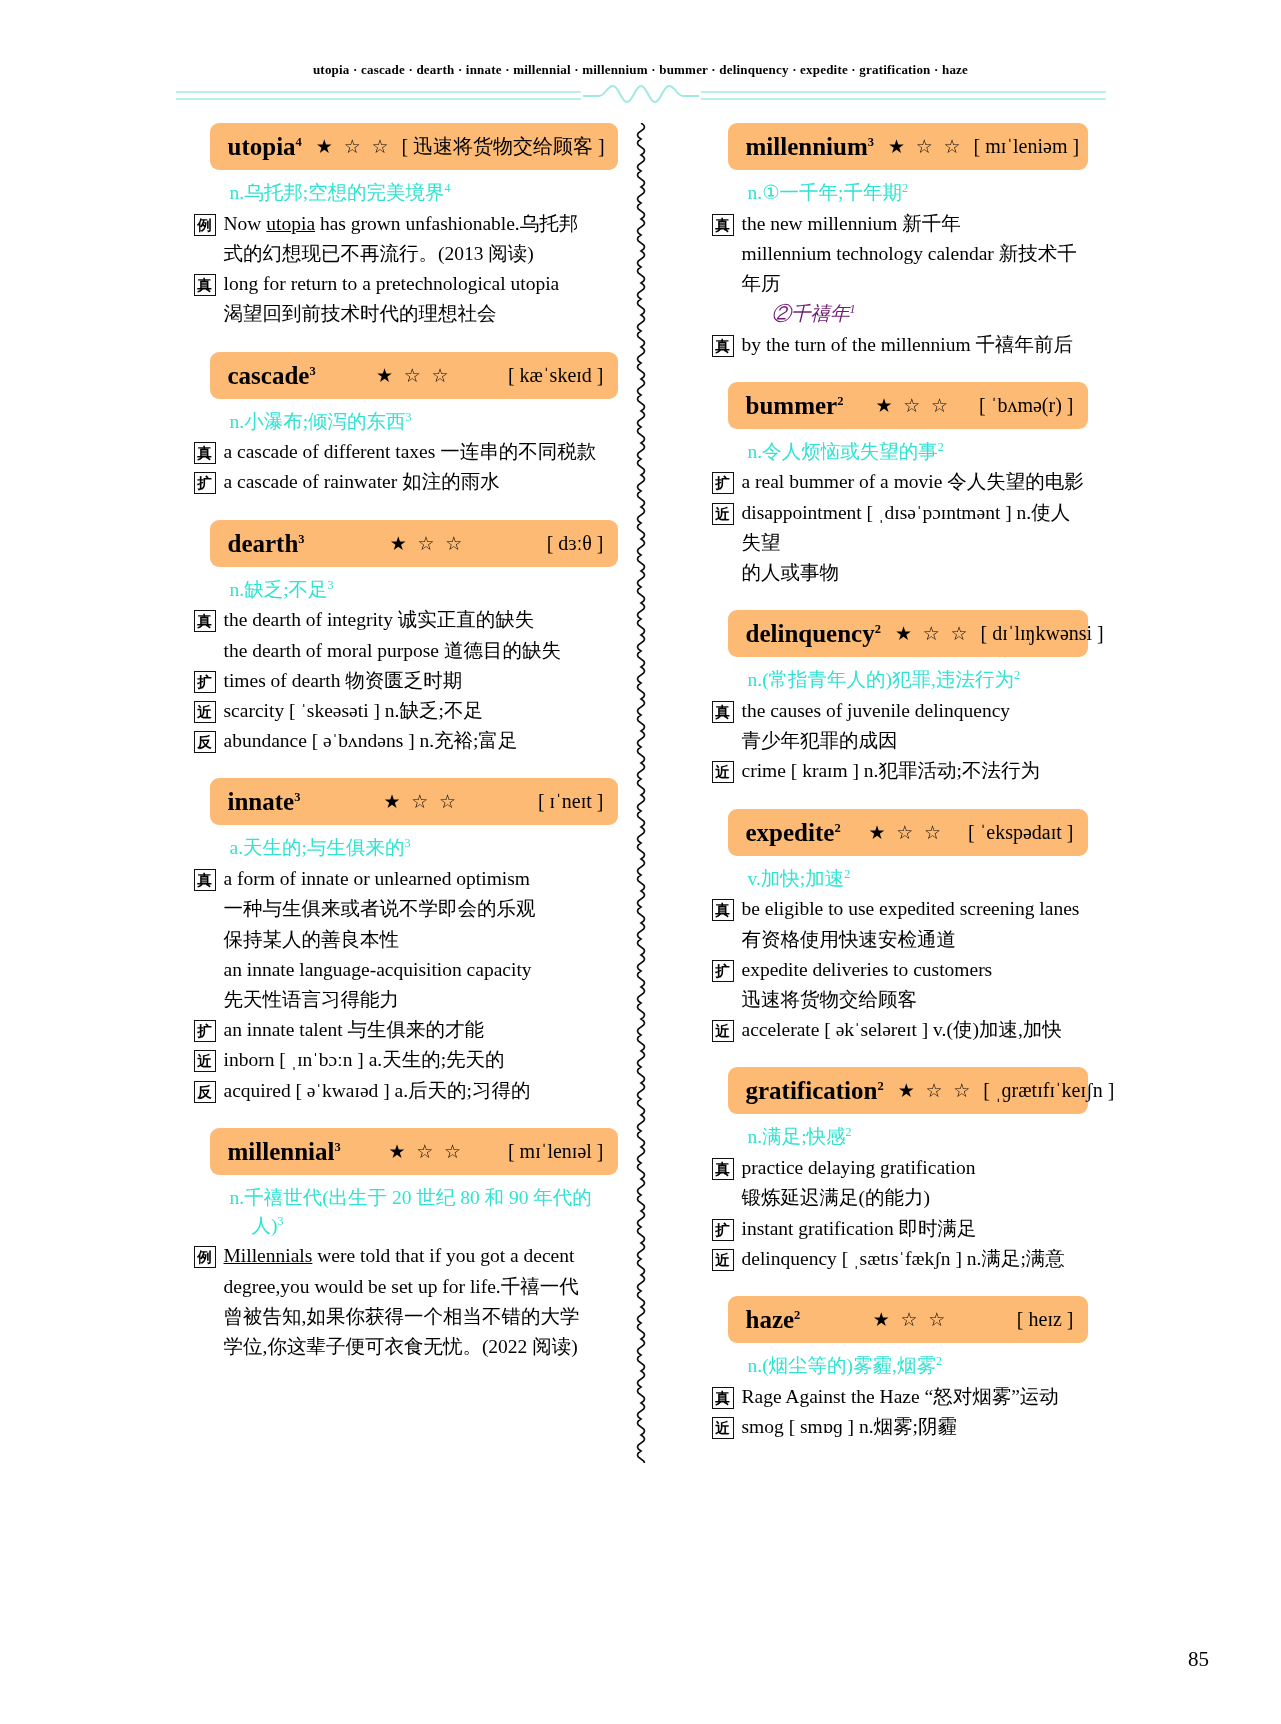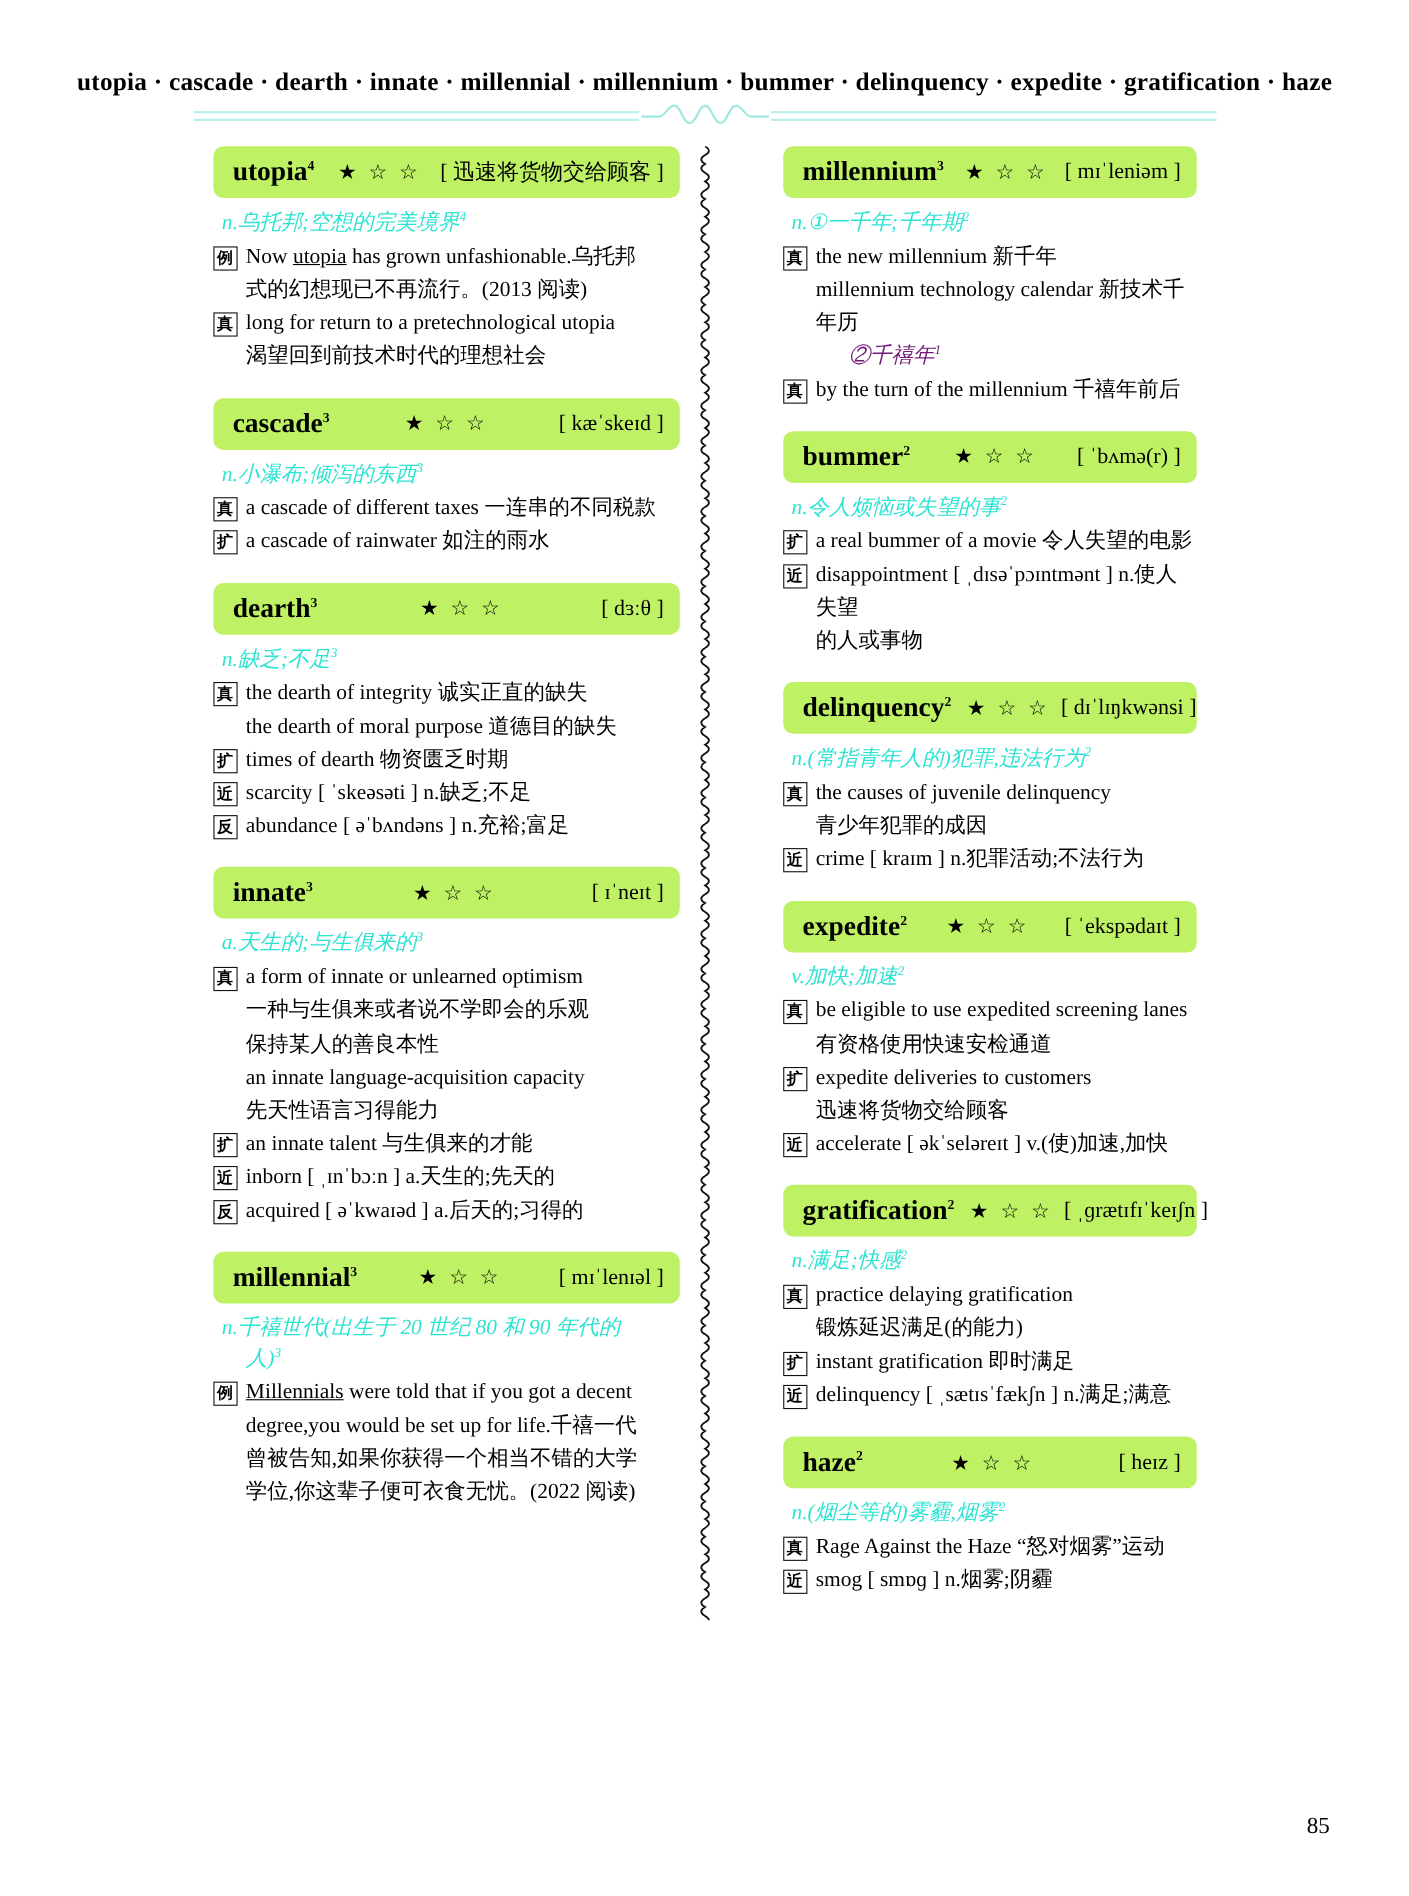--- a/index.html
+++ b/index.html
@@ -24,21 +24,21 @@
   }
 
   
   .header {
     padding-top: 62px;
     text-align: center;
   }
   .header-words {
     font-family: "Liberation Serif", "DejaVu Serif", serif;
     font-weight: bold;
-    font-size: 23px;
+    font-size: 13px;
     letter-spacing: 0.2px;
     color: #000;
     white-space: nowrap;
   }
   .header-rule {
     position: relative;
     margin: 9px auto 0 auto;
     width: 930px;
     height: 18px;
   }
@@ -87,28 +87,29 @@
     width: 34px;
     position: relative;
     display: flex;
     justify-content: center;
   }
   .divider svg { display: block; }
 
   
   .entry { margin-bottom: 2px; }
   .entry-head {
-    background: #bef264;
+    background: #fdba74;
     border-radius: 9px;
     height: 47px;
     display: flex;
     align-items: center;
     padding: 0 14px 0 18px;
     box-sizing: border-box;
     position: relative;
+    margin-left: 16px;
   }
   .hw {
     font-weight: bold;
     font-size: 25px;
     line-height: 1;
     white-space: nowrap;
   }
   .hw sup {
     font-size: 12.5px;
     font-weight: bold;
@@ -128,23 +129,22 @@
   .phon {
     font-size: 20px;
     white-space: nowrap;
     font-family: "Liberation Serif", "DejaVu Serif", serif;
   }
 
   .sense {
     color: #2fe3d2;
     font-size: 19.5px;
     line-height: 1.42;
-    margin: 9px 0 2px 8px;
+    margin: 9px 0 2px 36px;
     font-family: "Liberation Serif", "DejaVu Serif", serif;
-    font-style: italic;
   }
   .sense sup { font-size: 12px; vertical-align: super; line-height: 0; }
   .sense .indent { display: block; padding-left: 22px; }
 
   .lines { margin-left: 0; }
   .line-row {
     display: flex;
     align-items: flex-start;
     font-size: 19.5px;
     line-height: 1.52;

